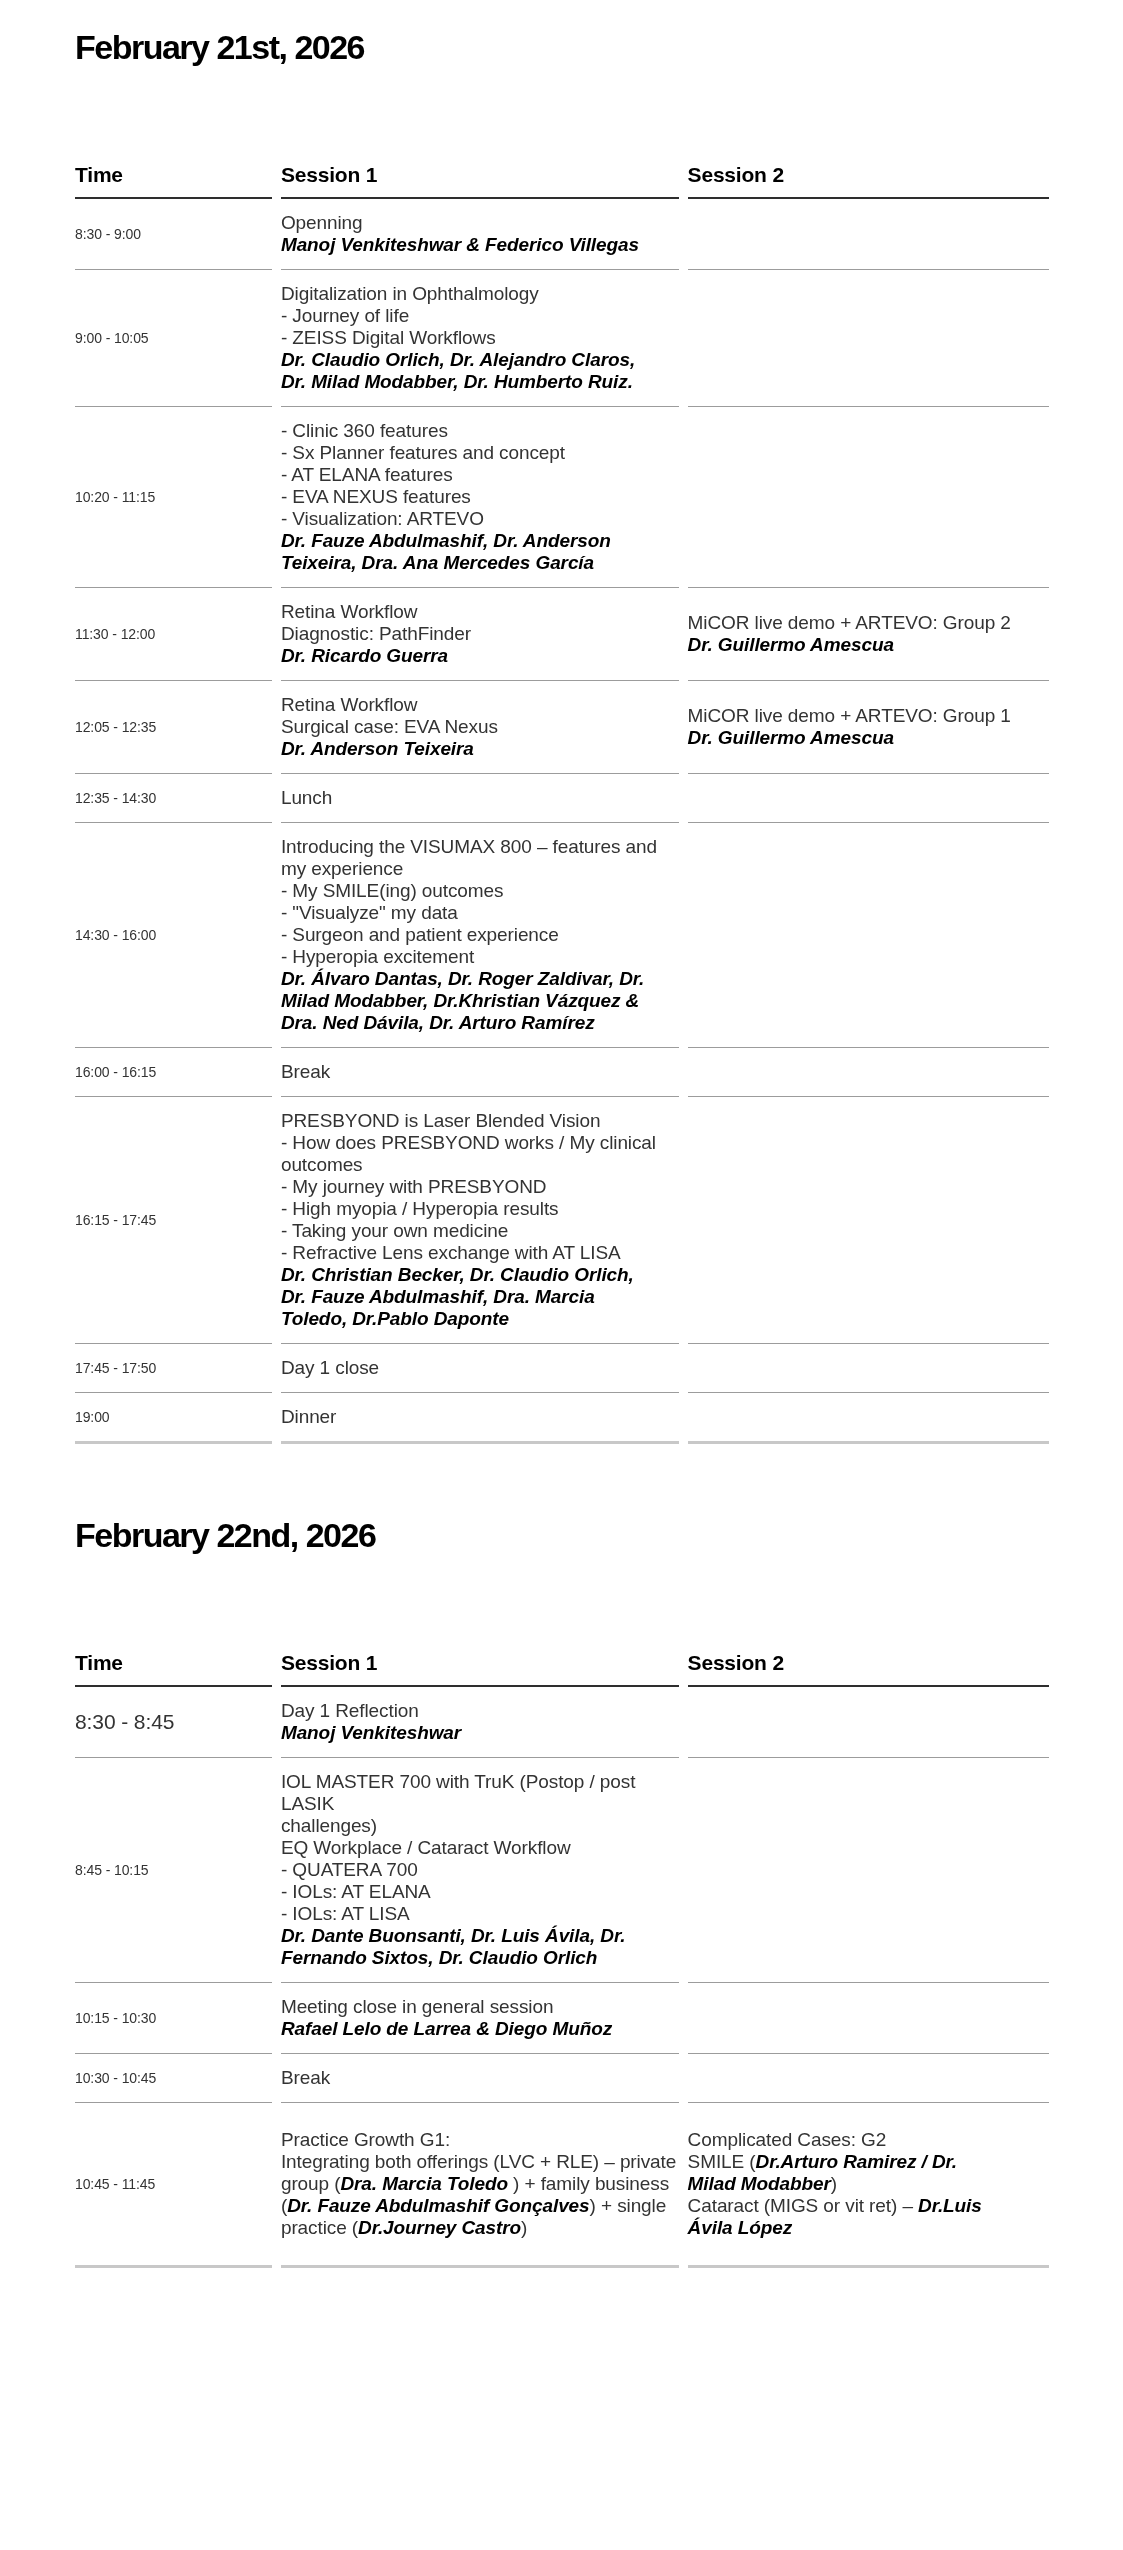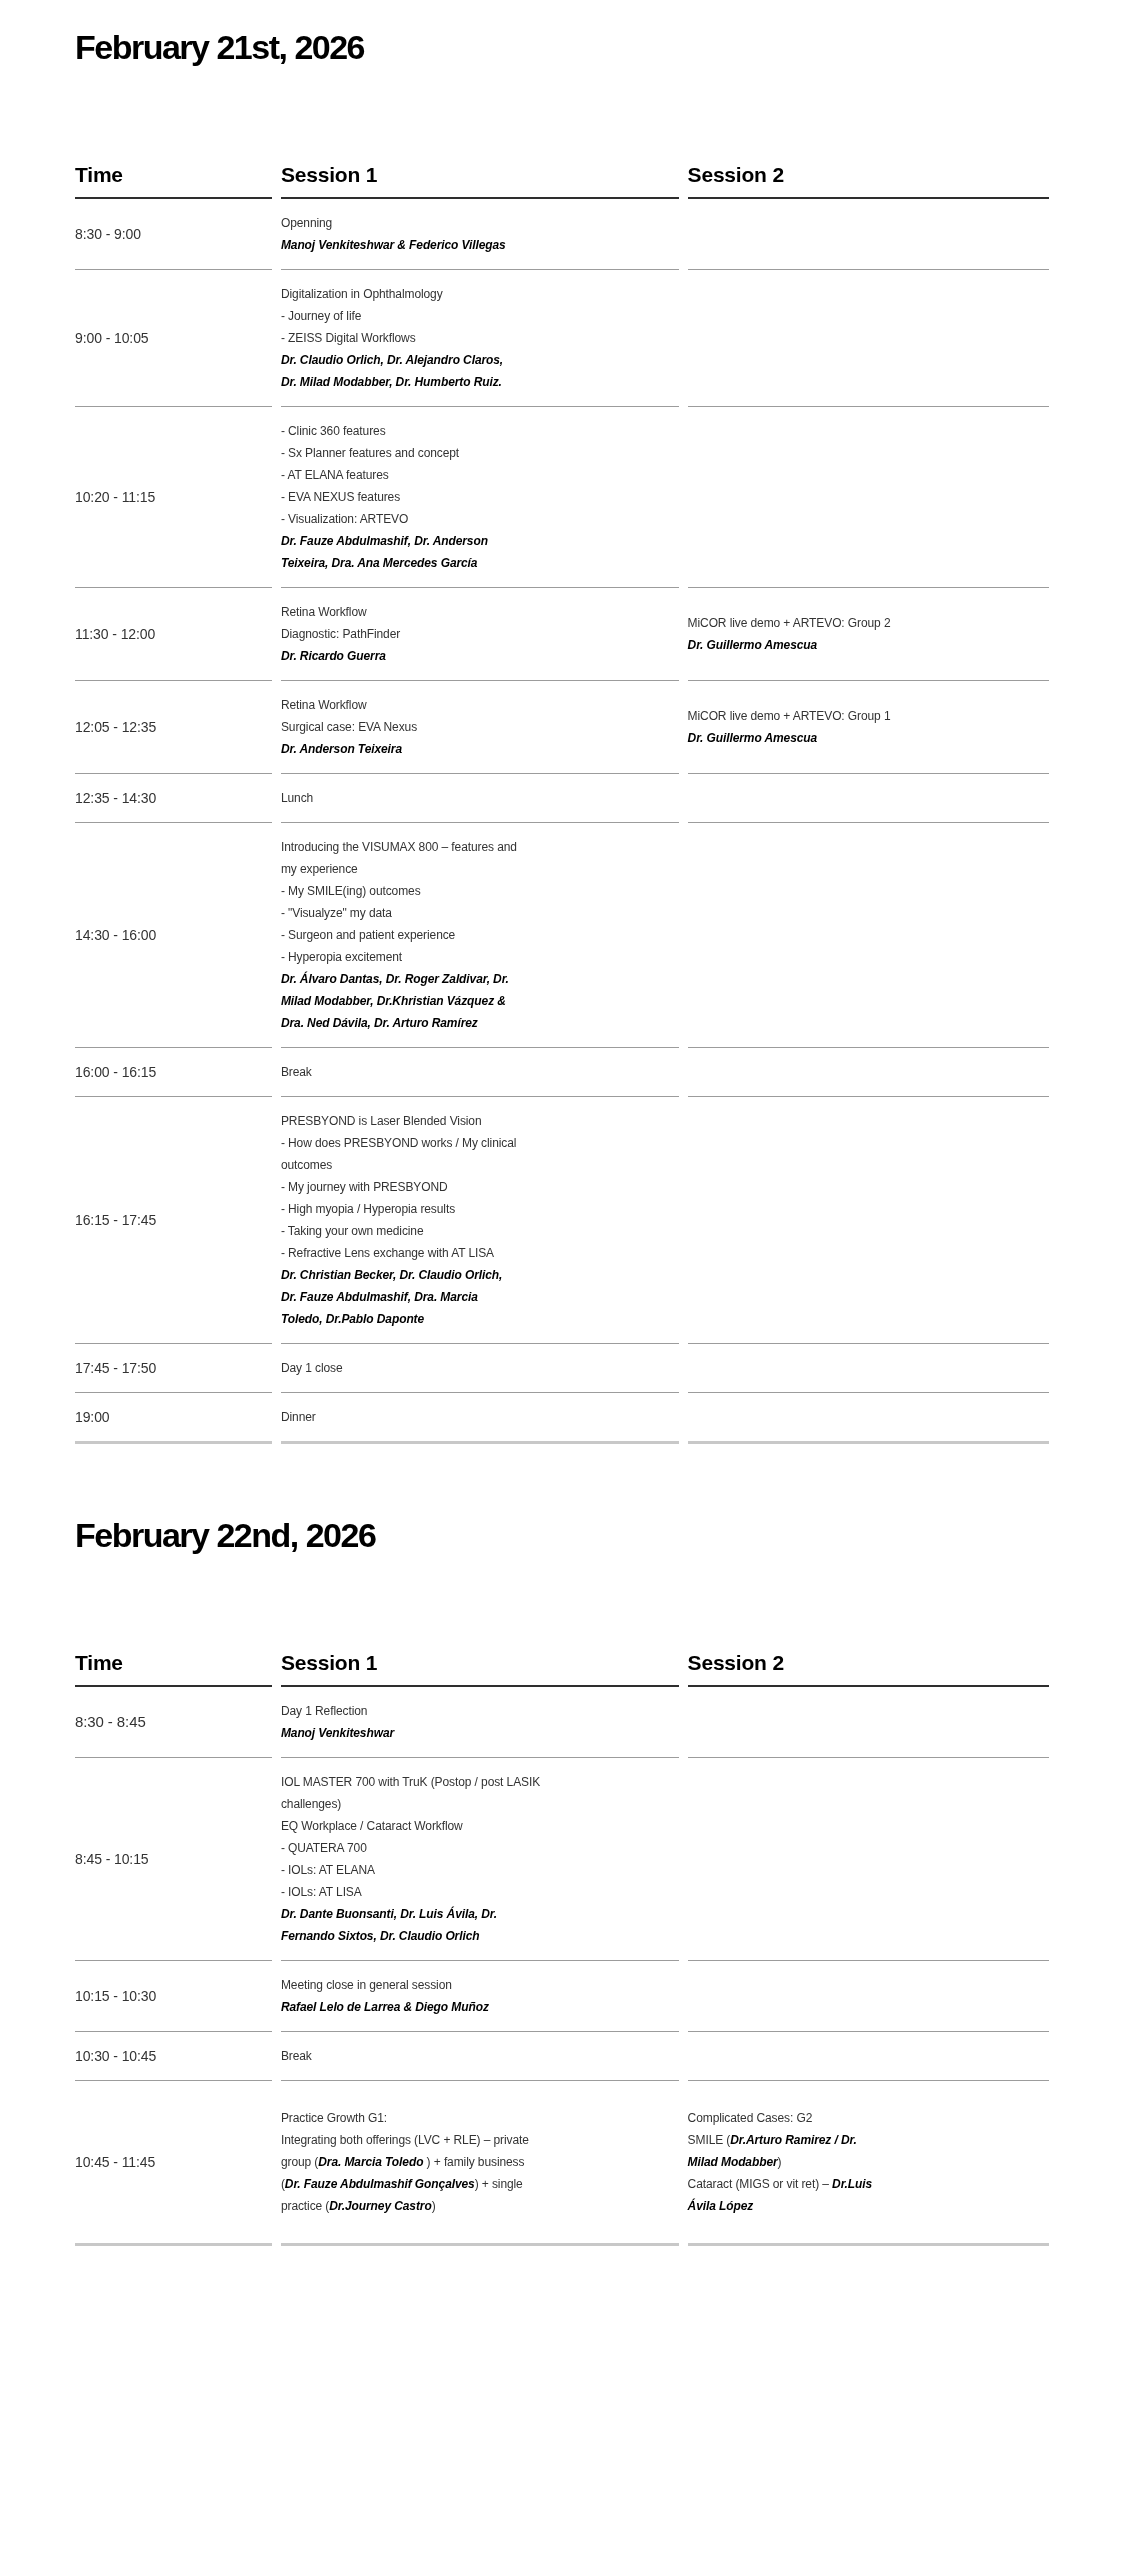--- a/index.html
+++ b/index.html
@@ -32,27 +32,27 @@
     text-align:left;vertical-align:bottom;
     font-size:21px;font-weight:bold;color:var(--bold-text);
     letter-spacing:-0.2px;
     padding:0 0 10px 0;
     border-bottom:2px solid var(--header-rule);
   }
   tbody td{
     vertical-align:middle;
     border-bottom:1px solid var(--row-rule);
     padding:13px 0;
-    font-size:12px;line-height:22px;
+    font-size:19px;line-height:22px;
     letter-spacing:-0.1px;
   }
   tbody tr.pad-lg td{padding:26px 0;}
   tbody tr:last-child td{border-bottom:3px solid var(--end-rule);}
   td.time{font-size:14px;white-space:nowrap;}
-  td.time.time-lg{font-size:15px;}
+  td.time.time-lg{font-size:21px;}
   td.cell b{color:var(--bold-text);font-weight:bold;font-style:italic;}
   td .text-line{min-height:22px;}
 </style>
 </head>
 <body>
 
 <main>
 
   <section class="day-section">
     <h1 class="day-title">February 21st, 2026</h1>

